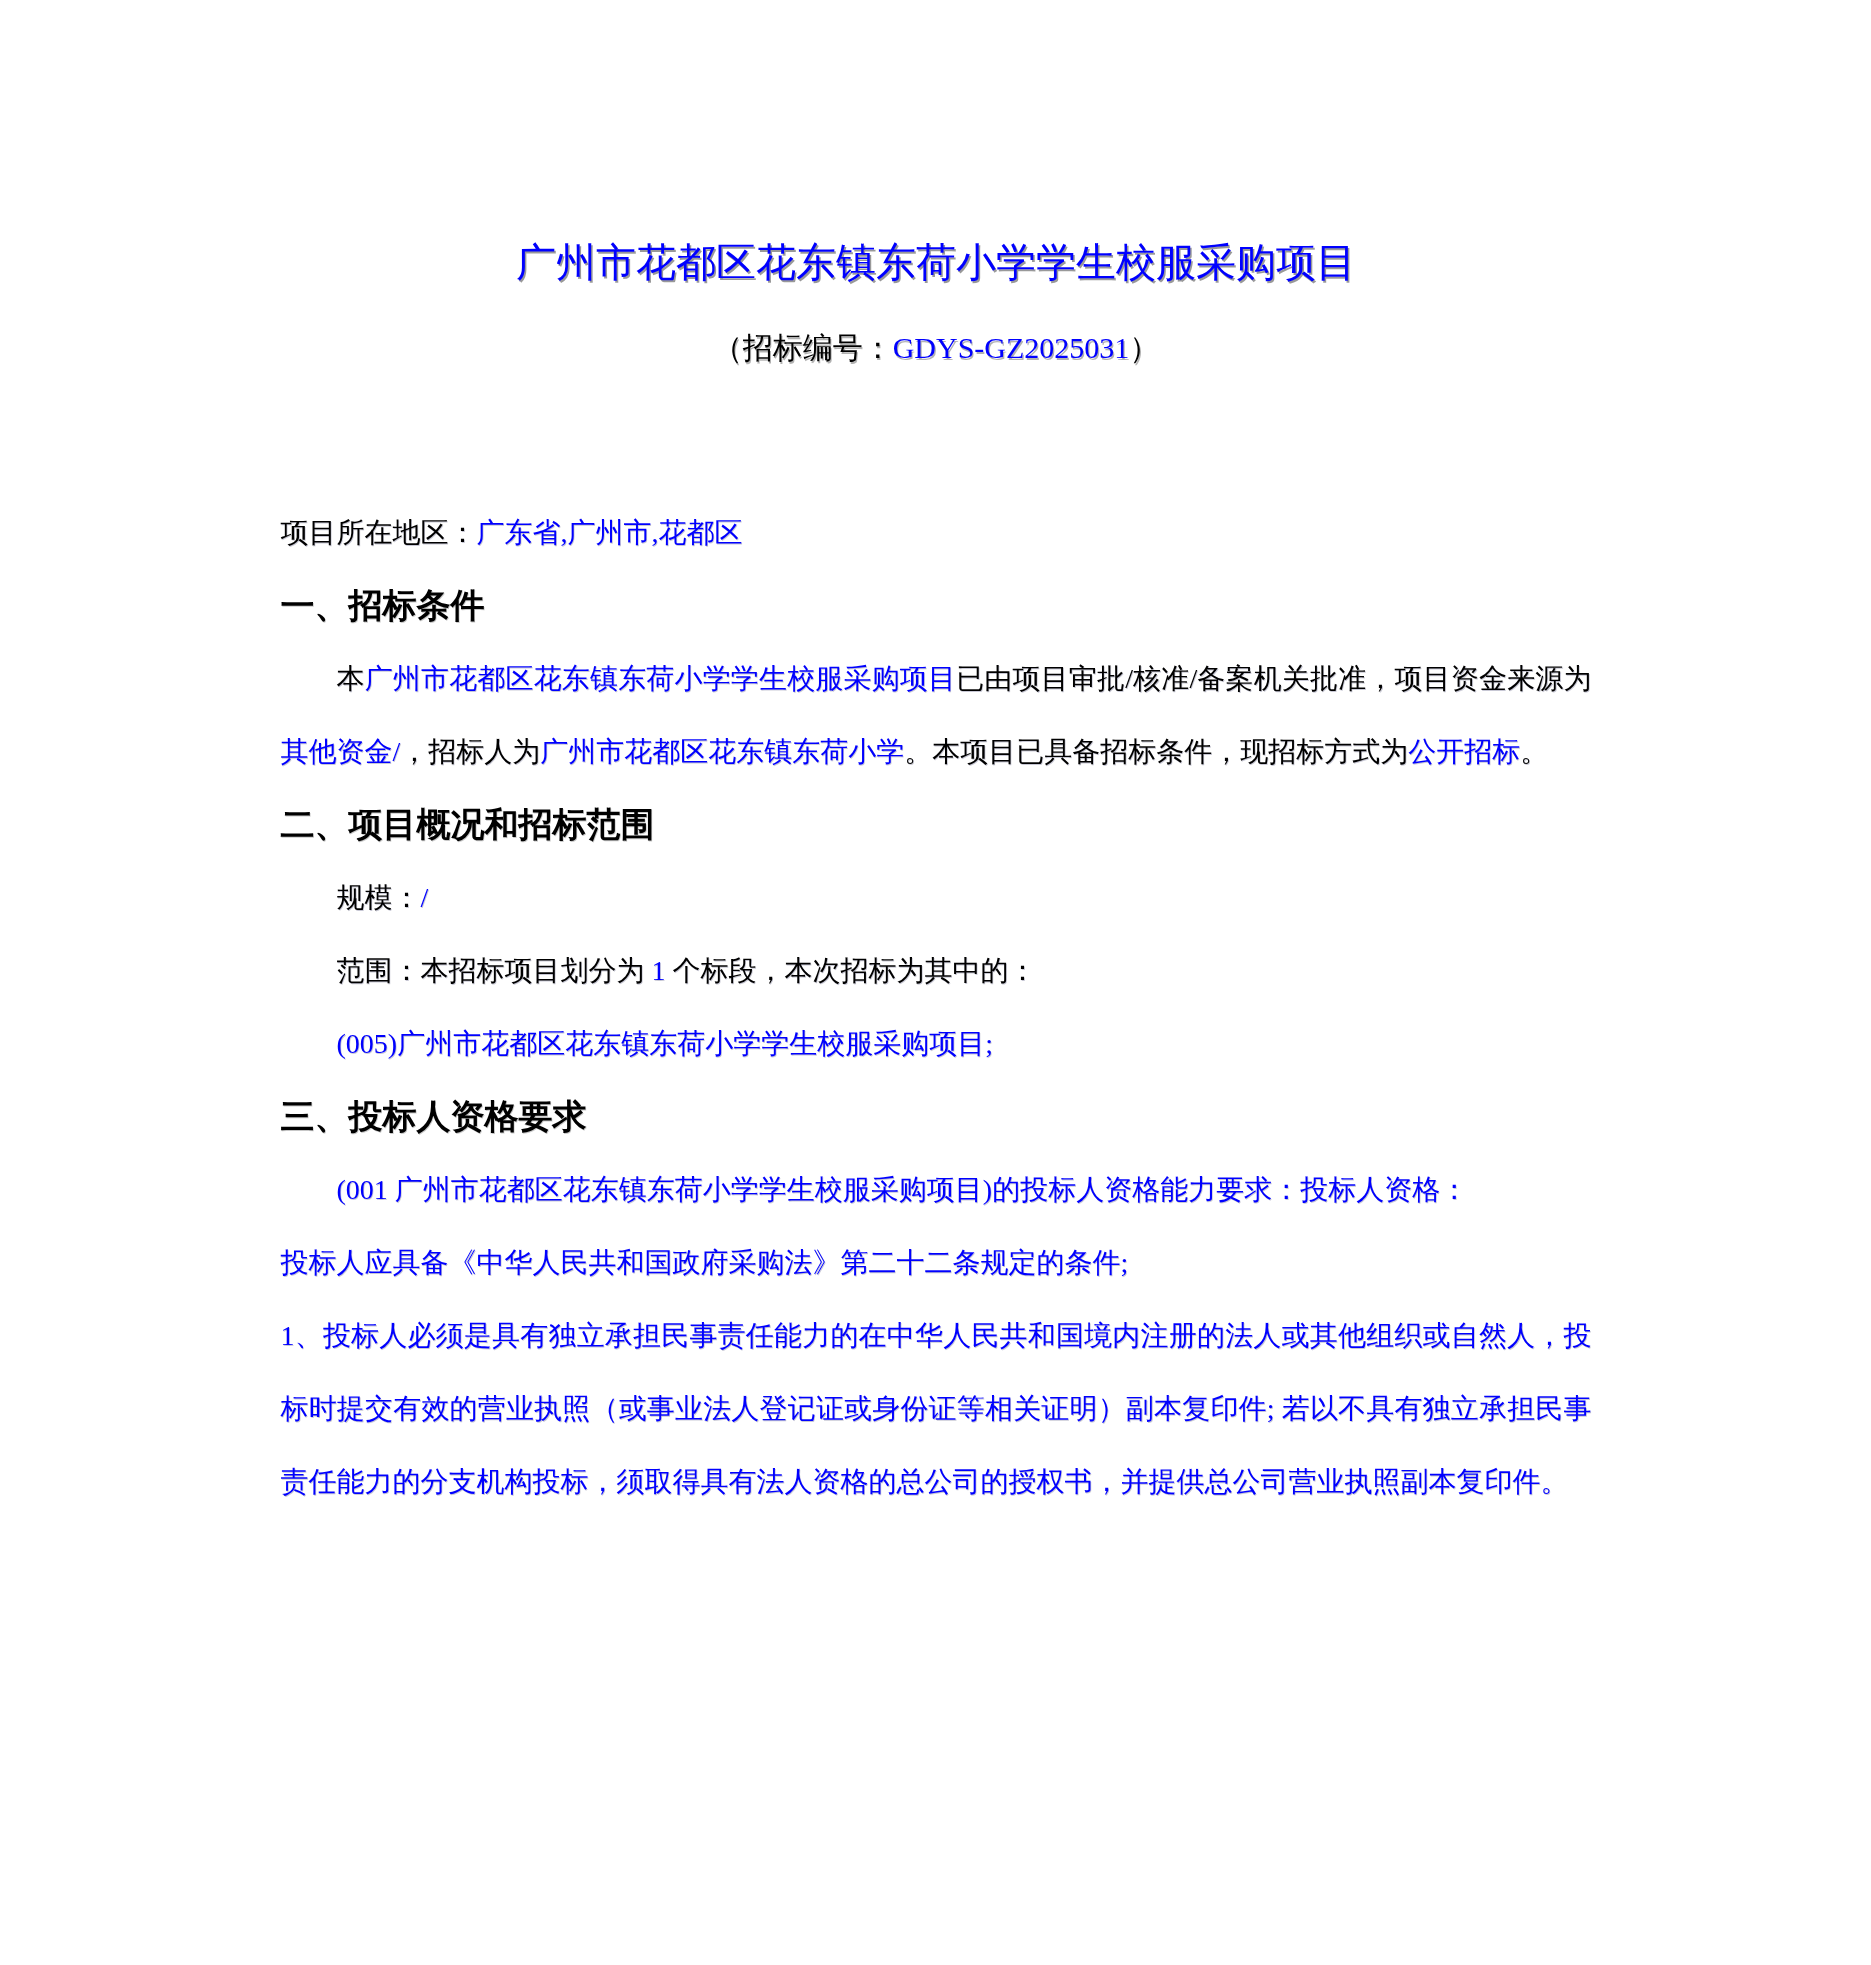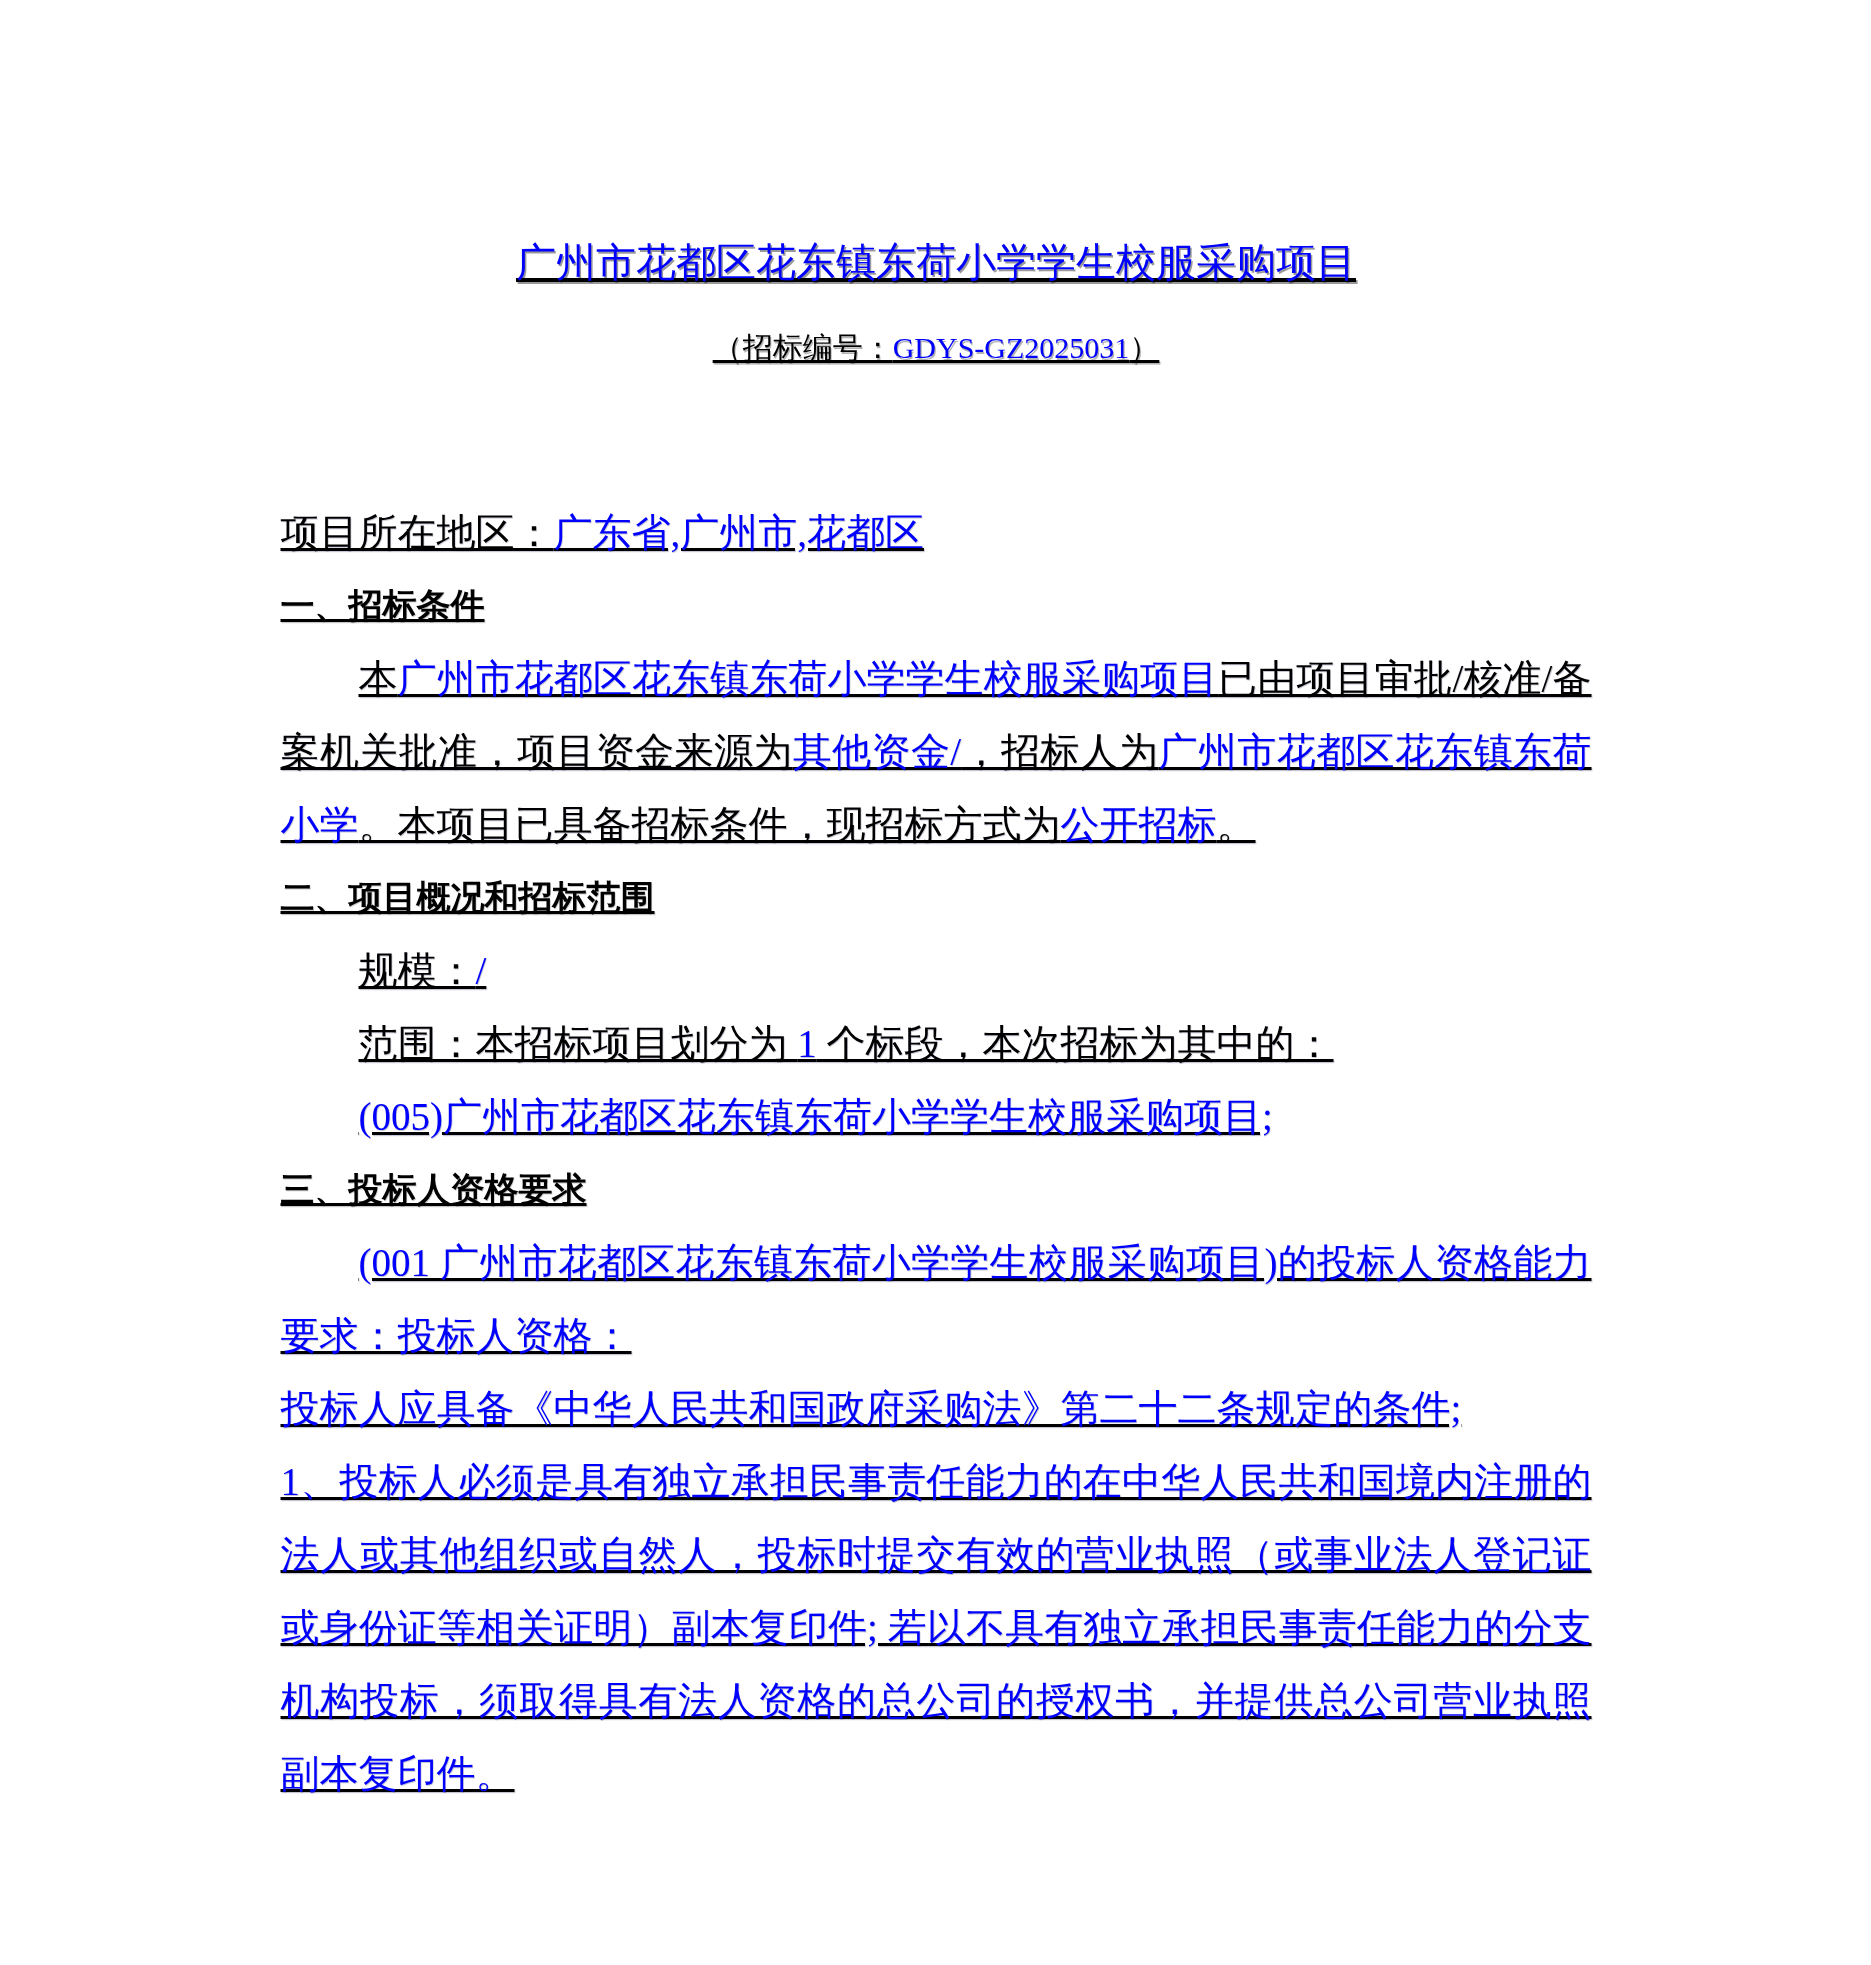--- a/index.html
+++ b/index.html
@@ -8,40 +8,39 @@
     width:1872px;
     height:2647px;
     background:#ffffff;
     overflow:hidden;
     font-family:"Liberation Serif","DejaVu Serif",serif;
   }
   .content{
     margin:0 auto;
     width:1311px;
     padding-top:220px;
-    text-decoration:underline;
   }
   .title{
     font-size:40px;
     line-height:85px;
     text-align:center;
     white-space:nowrap;
     letter-spacing:0;
   }
   .title .c-blue{text-shadow:1.6px 2px 0 rgba(0,0,0,0.40);}
   .subtitle{
     font-size:30px;
     line-height:85px;
     text-align:center;
     white-space:nowrap;
   }
   .subtitle span{text-shadow:1.2px 1.6px 0 rgba(0,0,0,0.30);}
   .gap{height:106px;}
   .body{
-    font-size:39px;
+    font-size:28px;
     line-height:73px;
     text-align:justify;
     text-justify:inter-character;
     word-break:break-all;
     overflow-wrap:anywhere;
   }
   .body span{text-shadow:0.8px 1.2px 0 rgba(0,0,60,0.22);}
   .body.indent{text-indent:2em;}
   .heading{
     font-size:34px;

